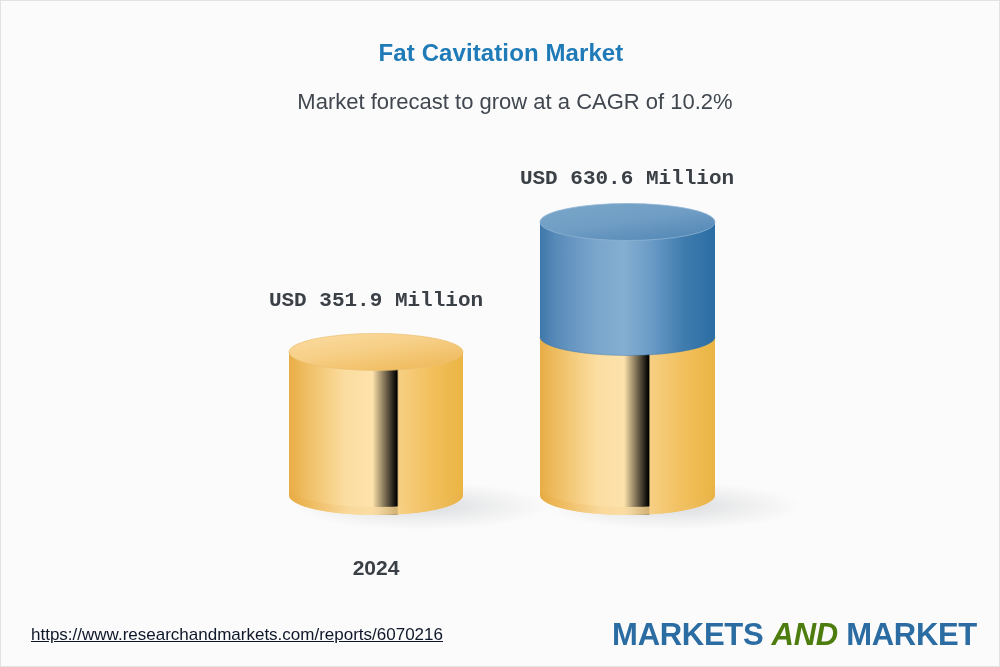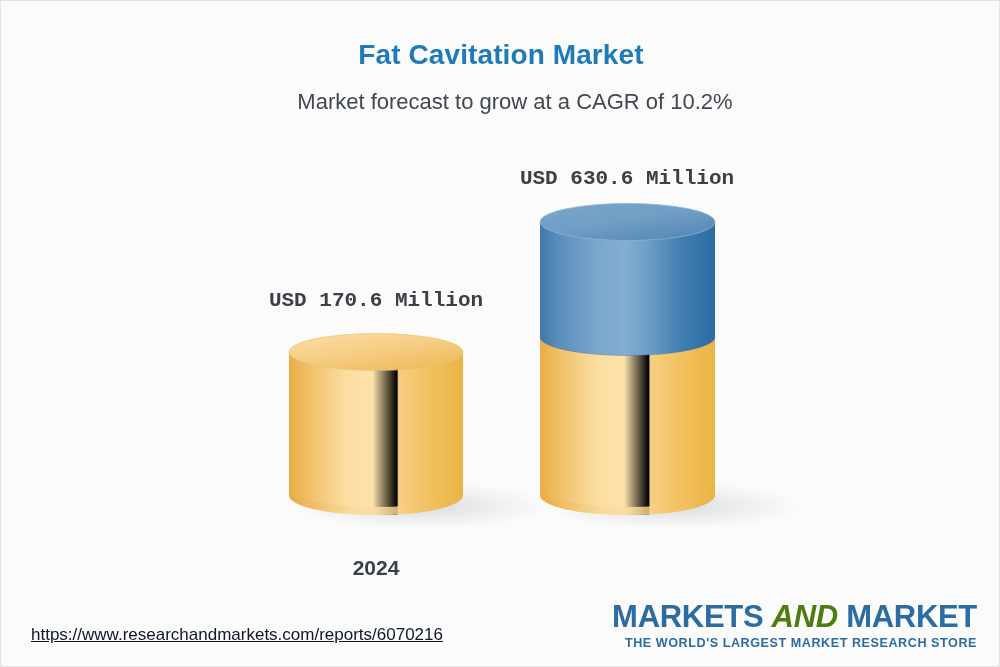--- a/index.html
+++ b/index.html
@@ -20,21 +20,21 @@
     overflow: hidden;
   }
 
   
   #chart-title {
     position: absolute;
     top: 38px;
     left: 0;
     width: 1000px;
     text-align: center;
-    font-size: 28px;
+    font-size: 24px;
     font-weight: bold;
     color: #1f7ab8;
     letter-spacing: 0.1px;
   }
   #chart-subtitle {
     position: absolute;
     top: 88px;
     left: 0;
     width: 1000px;
     text-align: center;
@@ -189,25 +189,24 @@
 
       <path d="M539,221 L539,336 A87.5,18.5 0 0 0 714,336 L714,221 Z" fill="url(#blueBody)"></path>
 
       <path d="M539,336 A87.5,18.5 0 0 0 714,336" fill="none" stroke="#3c76a9" stroke-width="1" opacity="0.45"></path>
 
       <ellipse cx="626.5" cy="221" rx="87.5" ry="18.5" fill="url(#blueCap)"></ellipse>
       <ellipse cx="626.5" cy="221" rx="87.5" ry="18.5" fill="none" stroke="#8fb4d3" stroke-width="1" opacity="0.75"></ellipse>
     </g>
   </svg>
 
-  <div class="value-label" style="left:185px; top:288px; width:380px;">USD 170.6 Million</div>
+  <div class="value-label" style="left:185px; top:288px; width:380px;">USD 351.9 Million</div>
   <div class="value-label" style="left:436px; top:166px; width:380px;">USD 630.6 Million</div>
 
   <div class="cat-label" style="left:285px; top:533px; width:180px;">2024</div>
 
   <div id="footer-url">https://www.researchandmarkets.com/reports/6070216</div>
 
   <div id="brand">
     <div id="brand-name"><span>MARKETS </span><span class="and">AND</span><span> MARKET</span></div>
-    <div id="brand-tagline">THE WORLD'S LARGEST MARKET RESEARCH STORE</div>
   </div>
 
 </div>
 
 </body></html>

